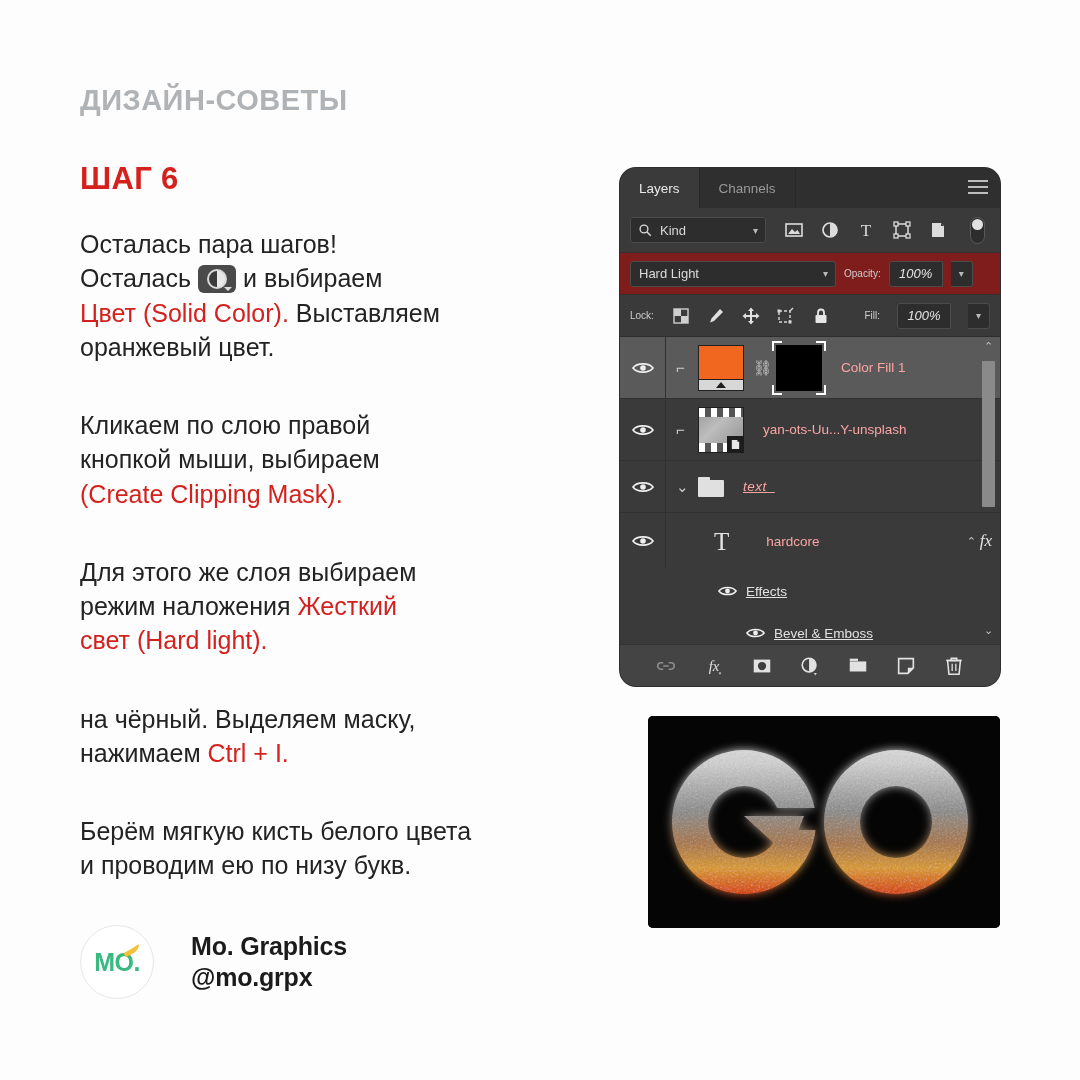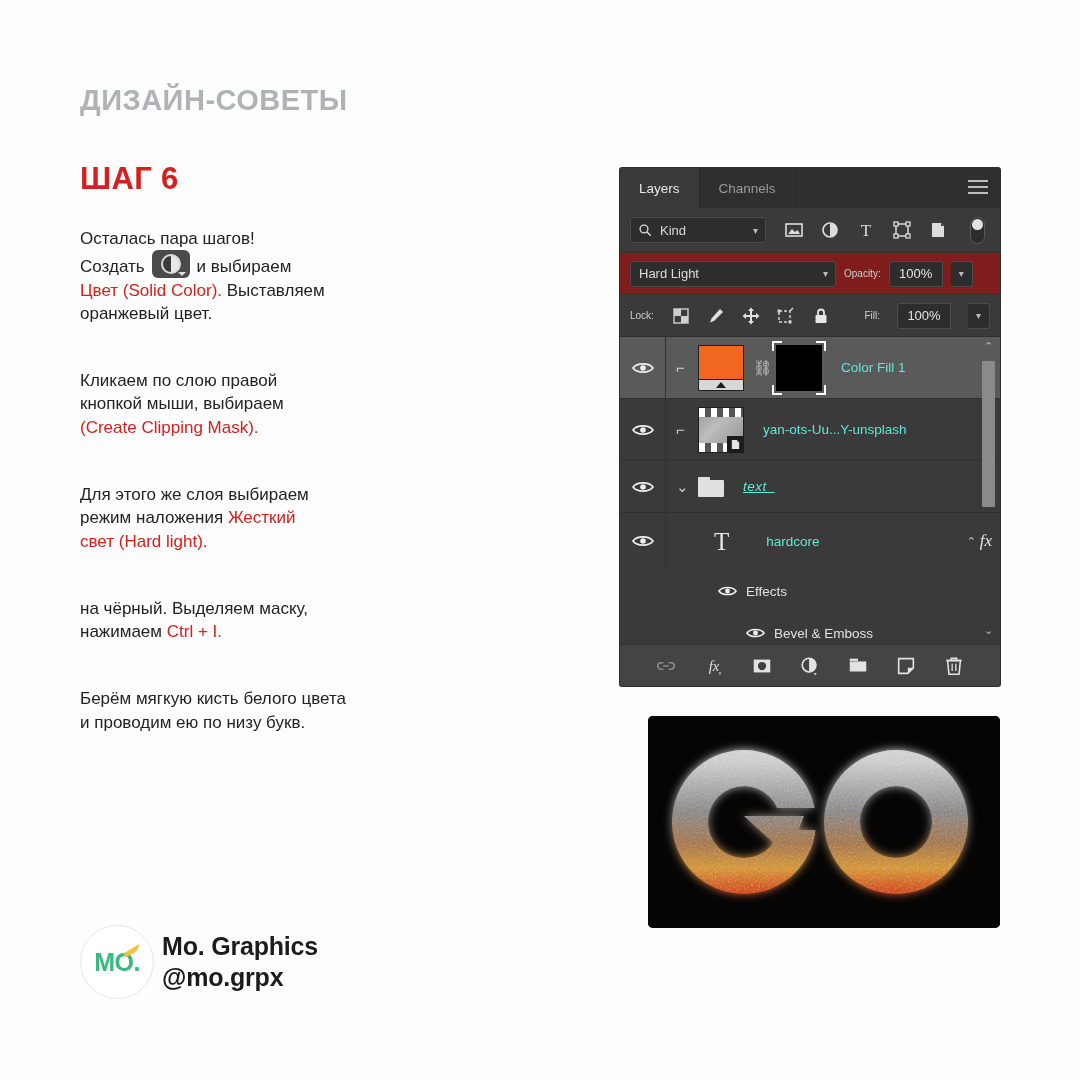--- a/index.html
+++ b/index.html
@@ -18,21 +18,21 @@
     font-size: 29px; font-weight: 700; letter-spacing: 0.5px;
     color: #b0b3b6; text-transform: uppercase;
   }
   .step-title {
     margin-top: 44px;
     font-size: 31px; font-weight: 700; letter-spacing: 0.3px;
     color: #d4211d; text-transform: uppercase;
   }
   .para {
     margin-top: 30px;
-    font-size: 17px; line-height: 1.37; color: #232323; font-weight: 400;
+    font-size: 25px; line-height: 1.37; color: #232323; font-weight: 400;
   }
   .para.p2 { margin-top: 44px; }
   .red { color: #d4211d; }
 
   
   .inline-adj {
     display: inline-block; position: relative;
     width: 38px; height: 28px; border-radius: 6px;
     background: #4a4a4a; vertical-align: -6px; margin: 0 7px;
   }
@@ -42,21 +42,21 @@
     background: linear-gradient(90deg, #3b3b3b 0 50%, #e8e8e8 50% 100%);
     border: 2px solid #d9d9d9;
   }
   .inline-adj .tri {
     position: absolute; right: 4px; bottom: 2px;
     width: 0; height: 0; border-left: 4px solid transparent;
     border-right: 4px solid transparent; border-top: 4px solid #ddd;
   }
 
   
-  .brand { position: absolute; left: 80px; top: 925px; display: flex; align-items: center; gap: 8px; }
+  .brand { position: absolute; left: 80px; top: 925px; display: flex; align-items: center; gap: 37px; }
   .brand-logo {
     width: 74px; height: 74px; border-radius: 50%;
     background: #fff; border: 1px solid #e7e7e7;
     display: flex; align-items: center; justify-content: center; position: relative;
   }
   .brand-logo .mo {
     font-size: 25px; font-weight: 800; color: #37b97f; letter-spacing: -0.5px;
   }
   .brand-logo .dot { color: #37b97f; }
   .brand-logo .swoosh {
@@ -65,21 +65,21 @@
     border-bottom: 5px solid #f5c13a;
     border-radius: 0 0 60% 10%;
     transform: rotate(-28deg);
   }
   .brand-text .name { font-size: 25px; font-weight: 700; color: #1b1b1b; letter-spacing: -0.2px; }
   .brand-text .handle { font-size: 25px; font-weight: 700; color: #1b1b1b; letter-spacing: -0.2px; margin-top: 2px; }
 
   
   .ps-panel {
     position: absolute; left: 620px; top: 168px; width: 380px; height: 518px;
-    background: #3a3a3a; border-radius: 2px; overflow: hidden;
+    background: #3a3a3a; border-radius: 16px; overflow: hidden;
     font-family: "Liberation Sans", sans-serif; color: #d6d6d6;
     box-shadow: 0 0 0 1px #2e2e2e;
   }
   
   .ps-tabs { height: 40px; background: #2f2f2f; display: flex; align-items: stretch; position: relative; }
   .ps-tab {
     display: flex; align-items: center; padding: 0 19px;
     font-size: 13.5px; color: #9a9a9a; border-right: 1px solid #272727;
   }
   .ps-tab.active { background: #3a3a3a; color: #e9e9e9; }
@@ -116,21 +116,21 @@
   .blend-select {
     width: 206px; height: 26px; background: #2d2d2d; border: 1px solid #4b4b4b;
     border-radius: 3px; display: flex; align-items: center; padding: 0 8px;
     font-size: 13px; color: #dcdcdc; position: relative;
   }
   .blend-select .chev { position: absolute; right: 7px; font-size: 10px; color: #b9b9b9; }
   .lbl-sm { font-size: 10px; color: #cfcfcf; }
   .num-field {
     height: 26px; background: #2d2d2d; border: 1px solid #4b4b4b; border-radius: 3px 0 0 3px;
     display: flex; align-items: center; justify-content: center; padding: 0 8px;
-    font-size: 13px; color: #e3e3e3; min-width: 54px;
+    font-size: 13px; color: #e3e3e3; min-width: 54px; font-style: italic;
   }
   .num-chev {
     height: 26px; width: 22px; background: #2d2d2d; border: 1px solid #4b4b4b; border-left: none;
     border-radius: 0 3px 3px 0; display: flex; align-items: center; justify-content: center;
     font-size: 10px; color: #b9b9b9;
   }
 
   
   .ps-lock {
     height: 42px; display: flex; align-items: center; padding: 0 10px; gap: 17px;
@@ -171,36 +171,36 @@
   .thumb.photo {
     background:
       repeating-linear-gradient(90deg,#fff 0 6px,#555 6px 12px) 0 0/100% 9px no-repeat,
       repeating-linear-gradient(90deg,#fff 0 6px,#555 6px 12px) 0 100%/100% 9px no-repeat,
       linear-gradient(135deg,#9a9a9a,#bdbdbd 40%,#8d8d8d);
   }
   .thumb.photo .so-badge {
     position: absolute; right: -1px; bottom: -1px; width: 17px; height: 17px;
     background: #1c1c1c; display: flex; align-items: center; justify-content: center;
   }
-  .layer-name { font-size: 13.5px; color: #5eead4; margin-left: 10px; }
+  .layer-name { font-size: 13.5px; color: #fca5a5; margin-left: 10px; }
   .layer-name.group { text-decoration: underline; font-style: italic; letter-spacing: 0.5px; }
   .fx-mark { font-size: 17px; font-style: italic; color: #e3e3e3; font-family: "Liberation Serif", serif; }
   .type-T { font-size: 25px; color: #e5e5e5; font-family: "Liberation Serif", serif; line-height: 1; }
   .folder-ico { width: 26px; height: 20px; position: relative; }
   .folder-ico::before {
     content: ""; position: absolute; left: 0; top: 3px; width: 26px; height: 17px;
     background: #e0e0e0; border-radius: 1px;
   }
   .folder-ico::after {
     content: ""; position: absolute; left: 0; top: 0px; width: 12px; height: 4px;
     background: #e0e0e0; border-radius: 1px 1px 0 0;
   }
   .effects-row { display: flex; align-items: center; gap: 9px; padding-left: 98px; height: 44px; }
   .effects-row.indent2 { padding-left: 126px; height: 40px; }
-  .effects-label { font-size: 13.5px; color: #e2e2e2; }
+  .effects-label { font-size: 13.5px; color: #e2e2e2; text-decoration: underline; }
 
   
   .ps-scroll { position: absolute; right: 4px; top: 0; width: 15px; bottom: 0; }
   .ps-scroll .arrow { position: absolute; left: 0; width: 15px; text-align: center; color: #bdbdbd; font-size: 11px; }
   .ps-scroll .arrow.up { top: 3px; }
   .ps-scroll .arrow.down { bottom: 3px; }
   .ps-scroll .thumbbar {
     position: absolute; left: 1px; top: 24px; width: 13px; height: 146px;
     background: #8a8a8a; border-radius: 1px;
   }
@@ -230,21 +230,21 @@
 
   <div class="left-col">
 
     <div class="kicker">ДИЗАЙН-СОВЕТЫ</div>
 
     <div class="step-title">ШАГ 6</div>
 
     <div class="para">
       <div>Осталась пара шагов!</div>
       <div>
-        <span>Создать</span><span class="inline-adj">
+        <span>Осталась</span><span class="inline-adj">
           <span class="half"></span>
           <span class="tri"></span>
         </span><span>и выбираем</span>
       </div>
       <div>
         <span class="red">Цвет (Solid Color).</span>
         <span>Выставляем</span>
       </div>
       <div>оранжевый цвет.</div>
     </div>

